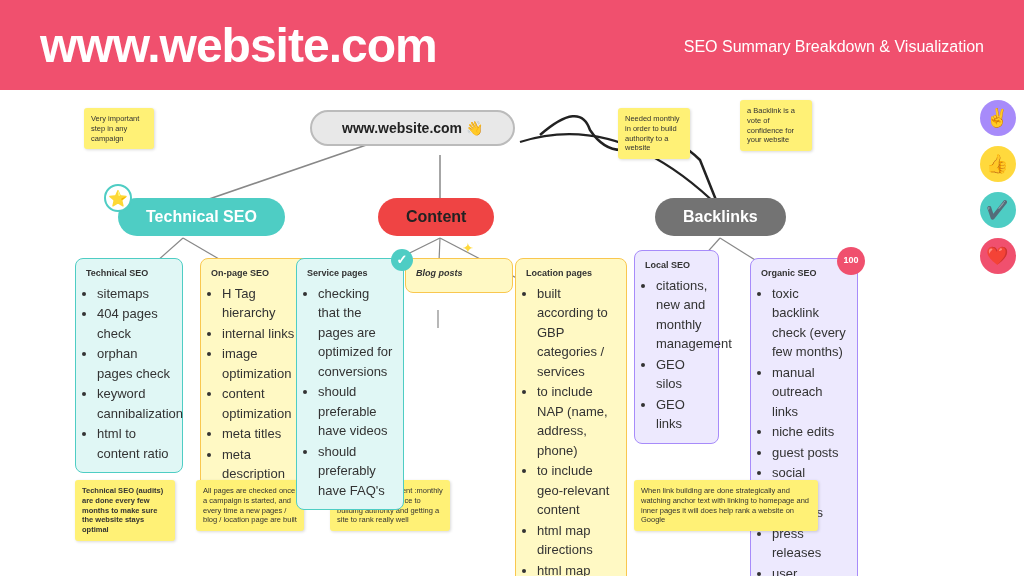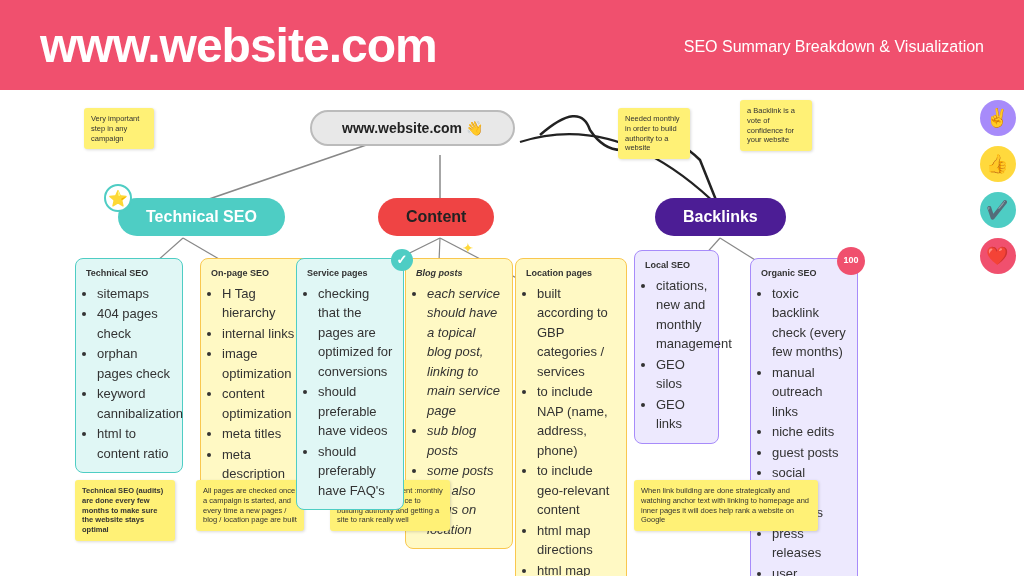--- a/index.html
+++ b/index.html
@@ -87,21 +87,21 @@
       background: #ef4444;
       border-radius: 30px;
       padding: 10px 28px;
       font-size: 16px;
       font-weight: 700;
       color: #222;
       text-align: center;
       white-space: nowrap;
     }
     .cat-node-purple {
-      background: #4c1d95;
+      background: #737373;
       border-radius: 30px;
       padding: 10px 28px;
       font-size: 16px;
       font-weight: 700;
       color: #fff;
       text-align: center;
       white-space: nowrap;
     }
 
     
@@ -329,25 +329,20 @@
     <span class="info-box-title">Service pages</span>
     <ul>
       <li>checking that the pages are optimized for conversions</li>
       <li>should preferable have videos</li>
       <li>should preferably have FAQ's</li>
     </ul>
   </div>
 
   <div class="info-box info-box-yellow" style="left:405px; top:168px; width:108px;font-style:italic;">
     <span class="info-box-title">Blog posts</span>
-    <ul>
-      <li>each service should have a topical blog post, linking to main service page</li>
-      <li>sub blog posts</li>
-      <li>some posts can also focus on location</li>
-    </ul>
   </div>
 
   <div class="info-box info-box-yellow" style="left:515px; top:168px; width:112px;">
     <span class="info-box-title">Location pages</span>
     <ul>
       <li>built according to GBP categories / services</li>
       <li>to include NAP (name, address, phone)</li>
       <li>to include geo-relevant content</li>
       <li>html map directions</li>
       <li>html map directions from competitors</li>

